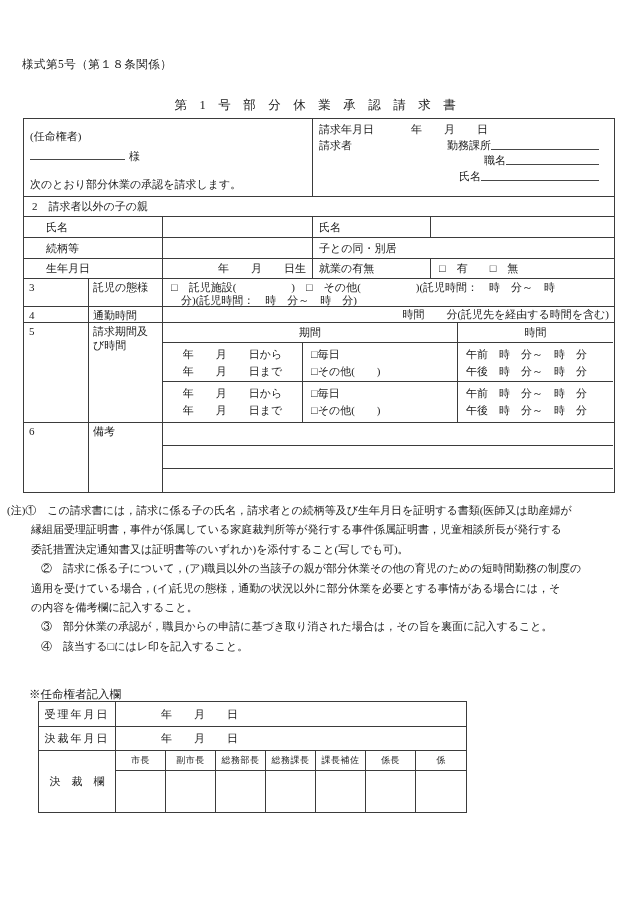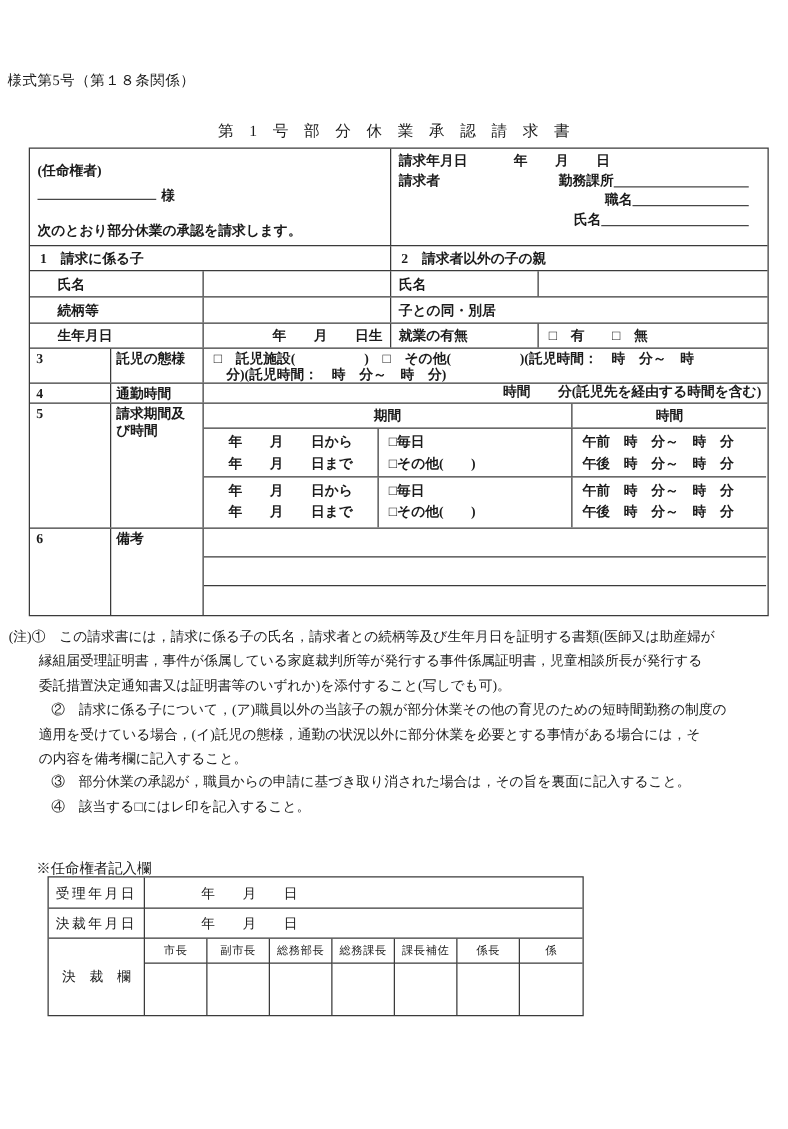--- a/index.html
+++ b/index.html
@@ -3,26 +3,26 @@
 <meta charset="utf-8">
 <style>
   html,body { margin:0; padding:0; background:#ffffff; }
   .page {
     position:relative; width:630px; height:903px; background:#ffffff;
     font-family:"Liberation Serif","DejaVu Serif",serif;
     color:#1b1b1b; font-size:11px; overflow:hidden;
   }
   * { box-sizing:border-box; }
 
-  .form-code { position:absolute; left:6px; top:57px; font-size:11.5px; letter-spacing:0.5px; }
+  .form-code { position:absolute; left:22px; top:57px; font-size:11.5px; letter-spacing:0.5px; }
   .doc-title { position:absolute; left:0; top:97px; width:100%; text-align:center; font-size:12.5px; }
 
   
   .main-table { position:absolute; left:23px; top:118px; width:592px; border:1.5px solid #3b3b3b; background:#fff; }
-  .mrow { display:flex; border-bottom:1px solid #3b3b3b;font-weight:bold; }
+  .mrow { display:flex; border-bottom:1px solid #3b3b3b; }
   .mrow:last-child { border-bottom:none; }
   .mcell { border-right:1px solid #3b3b3b; overflow:hidden; }
   .mcell:last-child { border-right:none; }
 
   .r0{height:78px} .r1{height:20px} .r2{height:21px} .r3{height:21px} .r4{height:20px}
   .r5{height:28px} .r6{height:16px} .r7{height:100px} .r8{height:69px}
 
   .w289{width:289px} .w300{width:300px}
   .w139{width:139px} .w150{width:150px} .w118{width:118px} .w182{width:182px}
   .w65{width:65px} .w74{width:74px} .w450{width:450px}
@@ -118,21 +118,20 @@
             <span class="blank u95"></span>
         </div>
         <div class="rh-frow">
           <span>氏名</span>
             <span class="blank u120"></span>
         </div>
       </div>
     </div>
 
     <div class="mrow r1">
-      <div class="mcell w289 vc pl8">1　請求に係る子</div>
       <div class="mcell w300 vc pl8">2　請求者以外の子の親</div>
     </div>
 
     <div class="mrow r2">
       <div class="mcell w139 vc pl22">氏名</div>
       <div class="mcell w150 vc"></div>
       <div class="mcell w118 vc pl6">氏名</div>
       <div class="mcell w182 vc pl8"></div>
     </div>
 

